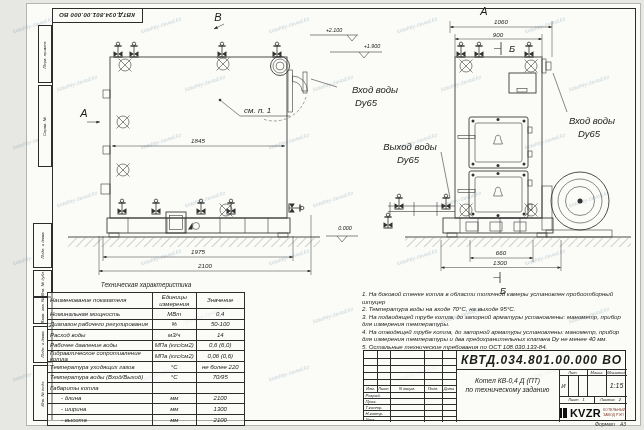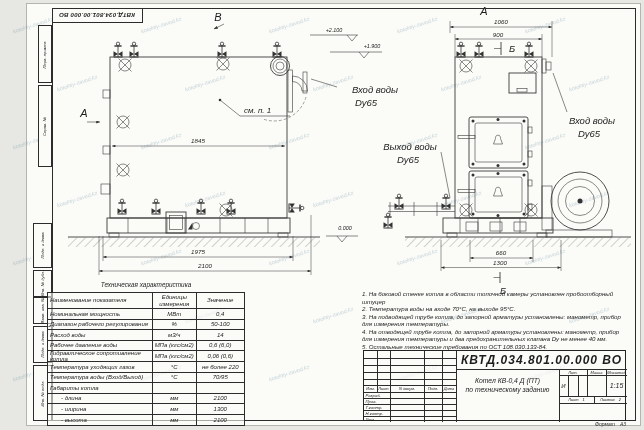--- a/index.html
+++ b/index.html
@@ -464,18 +464,26 @@
     <div class="tbt" style="left:195px;top:24px;width:9px;height:21px;font-size:6px">И</div>
     <div class="tbt" style="left:242px;top:24px;width:21px;height:21px;font-size:7px">1:15</div>
     <div class="tbt tiny" style="left:195px;top:45px;width:35px;height:7px;gap:4px">
       <span>Лист</span>
         <span>1</span>
     </div>
     <div class="tbt tiny" style="left:230px;top:45px;width:33px;height:7px;gap:4px">
       <span>Листов</span>
         <span>2</span>
     </div>
+    <div class="tbt logo" style="left:195px;top:52px;width:68px;height:19px">
+      <span><i class="lbar"></i><i class="lbar"></i><i class="lbar"></i></span>
+      <span class="kvzr">KVZR</span>
+      <span class="lcap">
+        <div>КОТЕЛЬНЫЙ</div>
+        <div>ЗАВОД РЭП</div>
+      </span>
+    </div>
   </div>
 
   <div class="format">
     <span>Формат</span><span>А3</span>
   </div>
 </div>
 
 </body></html>

